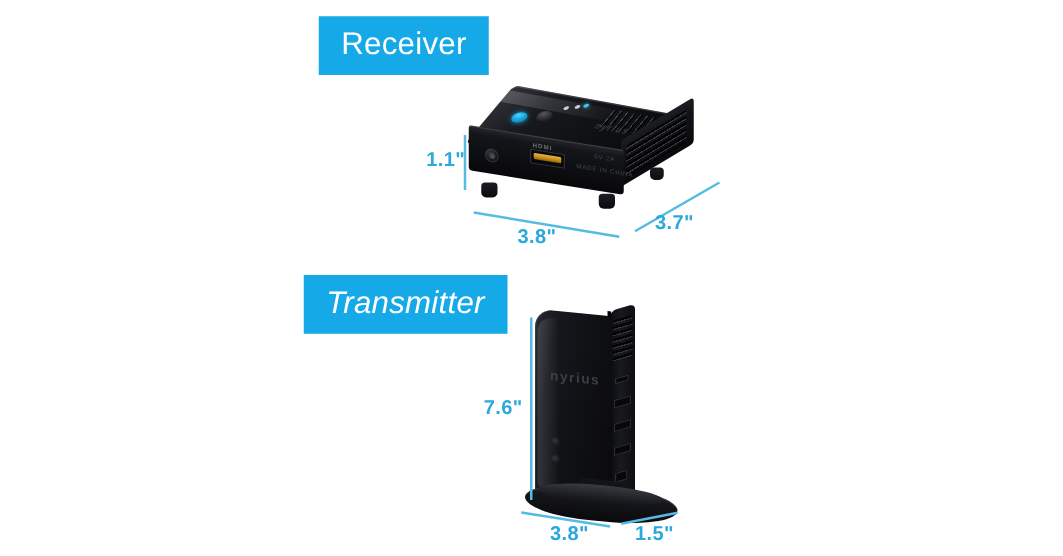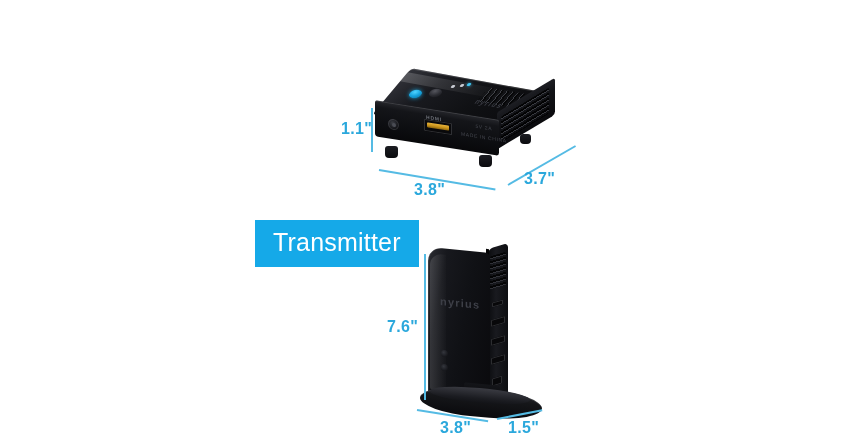--- a/index.html
+++ b/index.html
@@ -32,21 +32,21 @@
     color: #ffffff;
     font-size: 25px;
     font-weight: 400;
     letter-spacing: 0.2px;
     line-height: 1;
     padding: 10px 18px 12px 18px;
     white-space: nowrap;
     box-sizing: border-box;
   }
   #badge-receiver    { left: 255px; top: 13px;  }
-  #badge-transmitter { left: 255px; top: 220px; }
+  #badge-transmitter { left: 243px; top: 220px; font-style: italic; }
 
   
   .dim {
     position: absolute;
     color: #2BA8DC;
     font-size: 16px;
     font-weight: bold;
     letter-spacing: 0.3px;
     line-height: 1;
     white-space: nowrap;
@@ -384,20 +384,21 @@
     background: linear-gradient(180deg, #141519 0%, #0a0a0d 100%);
     transform: skewY(5.5deg);
     border-radius: 2px;
   }
 </style>
 </head>
 <body>
 
 <div class="stage">
 
+  <div class="badge" id="badge-receiver">Receiver</div>
 
   <div id="receiver-device">
     <div class="rx-top"></div>
     <div class="rx-top-gloss"></div>
     <div class="rx-top-vents"></div>
 
     <div class="rx-btn-power"></div>
     <div class="rx-btn-link"></div>
     <div class="rx-led a"></div>
     <div class="rx-led b"></div>

